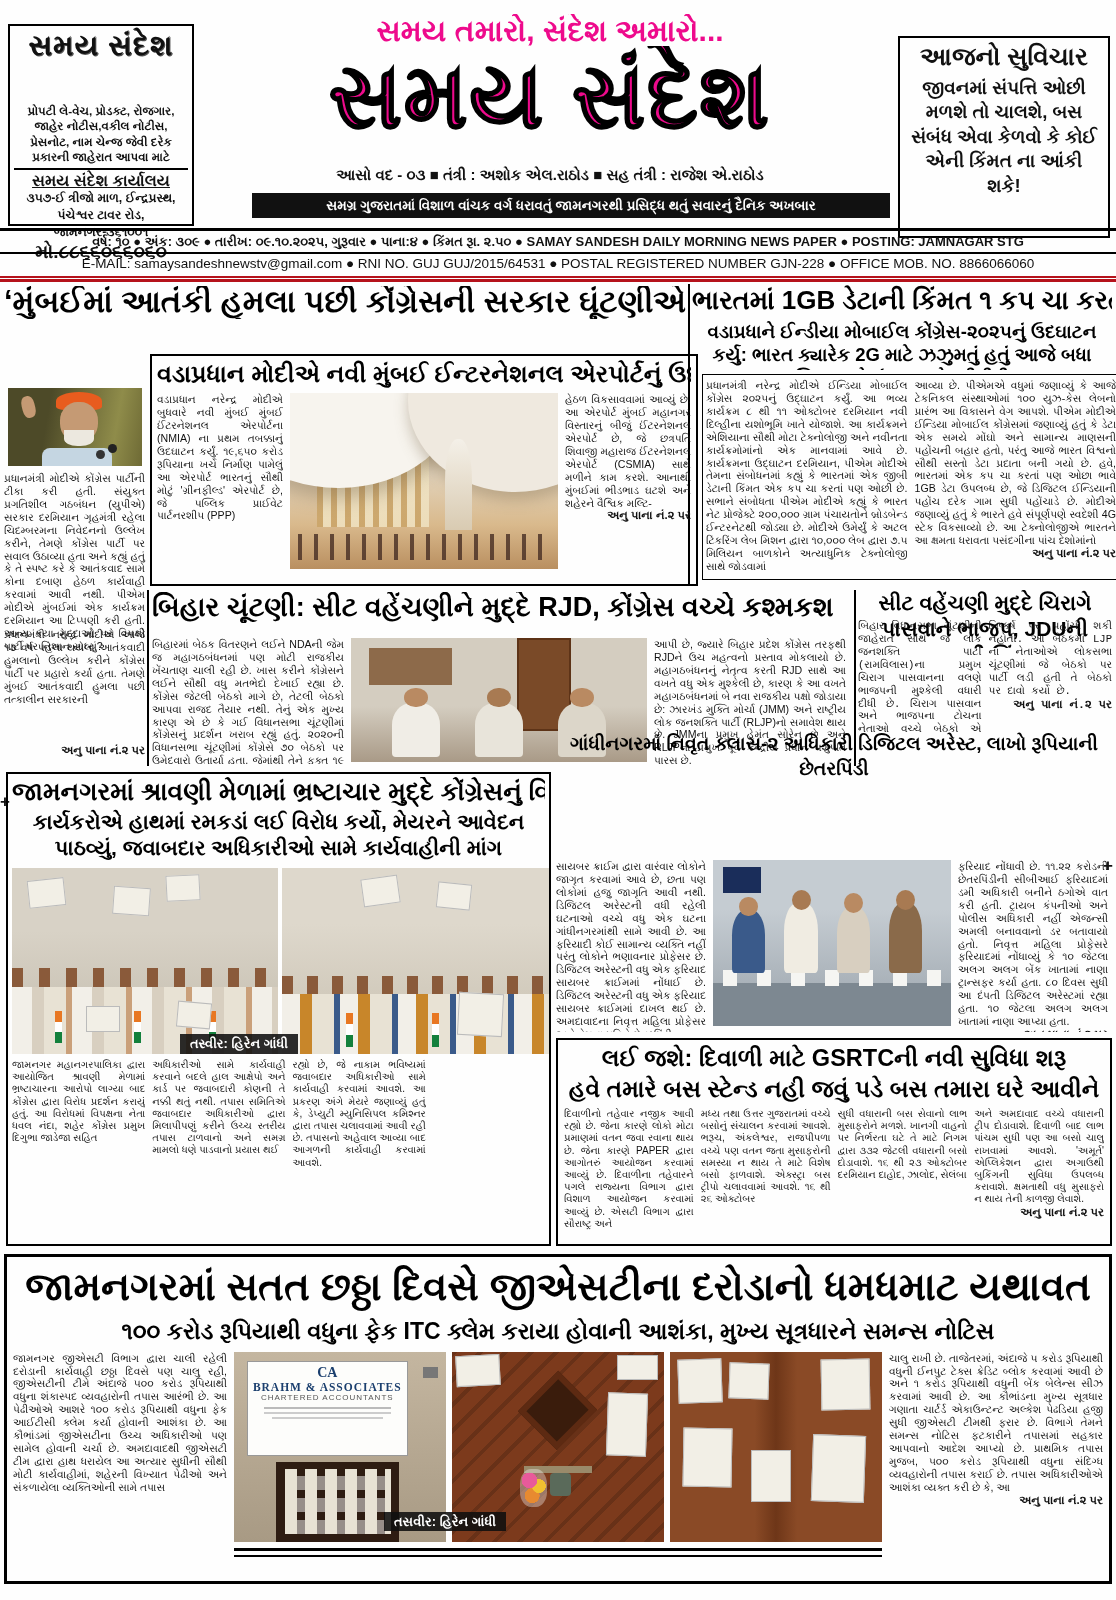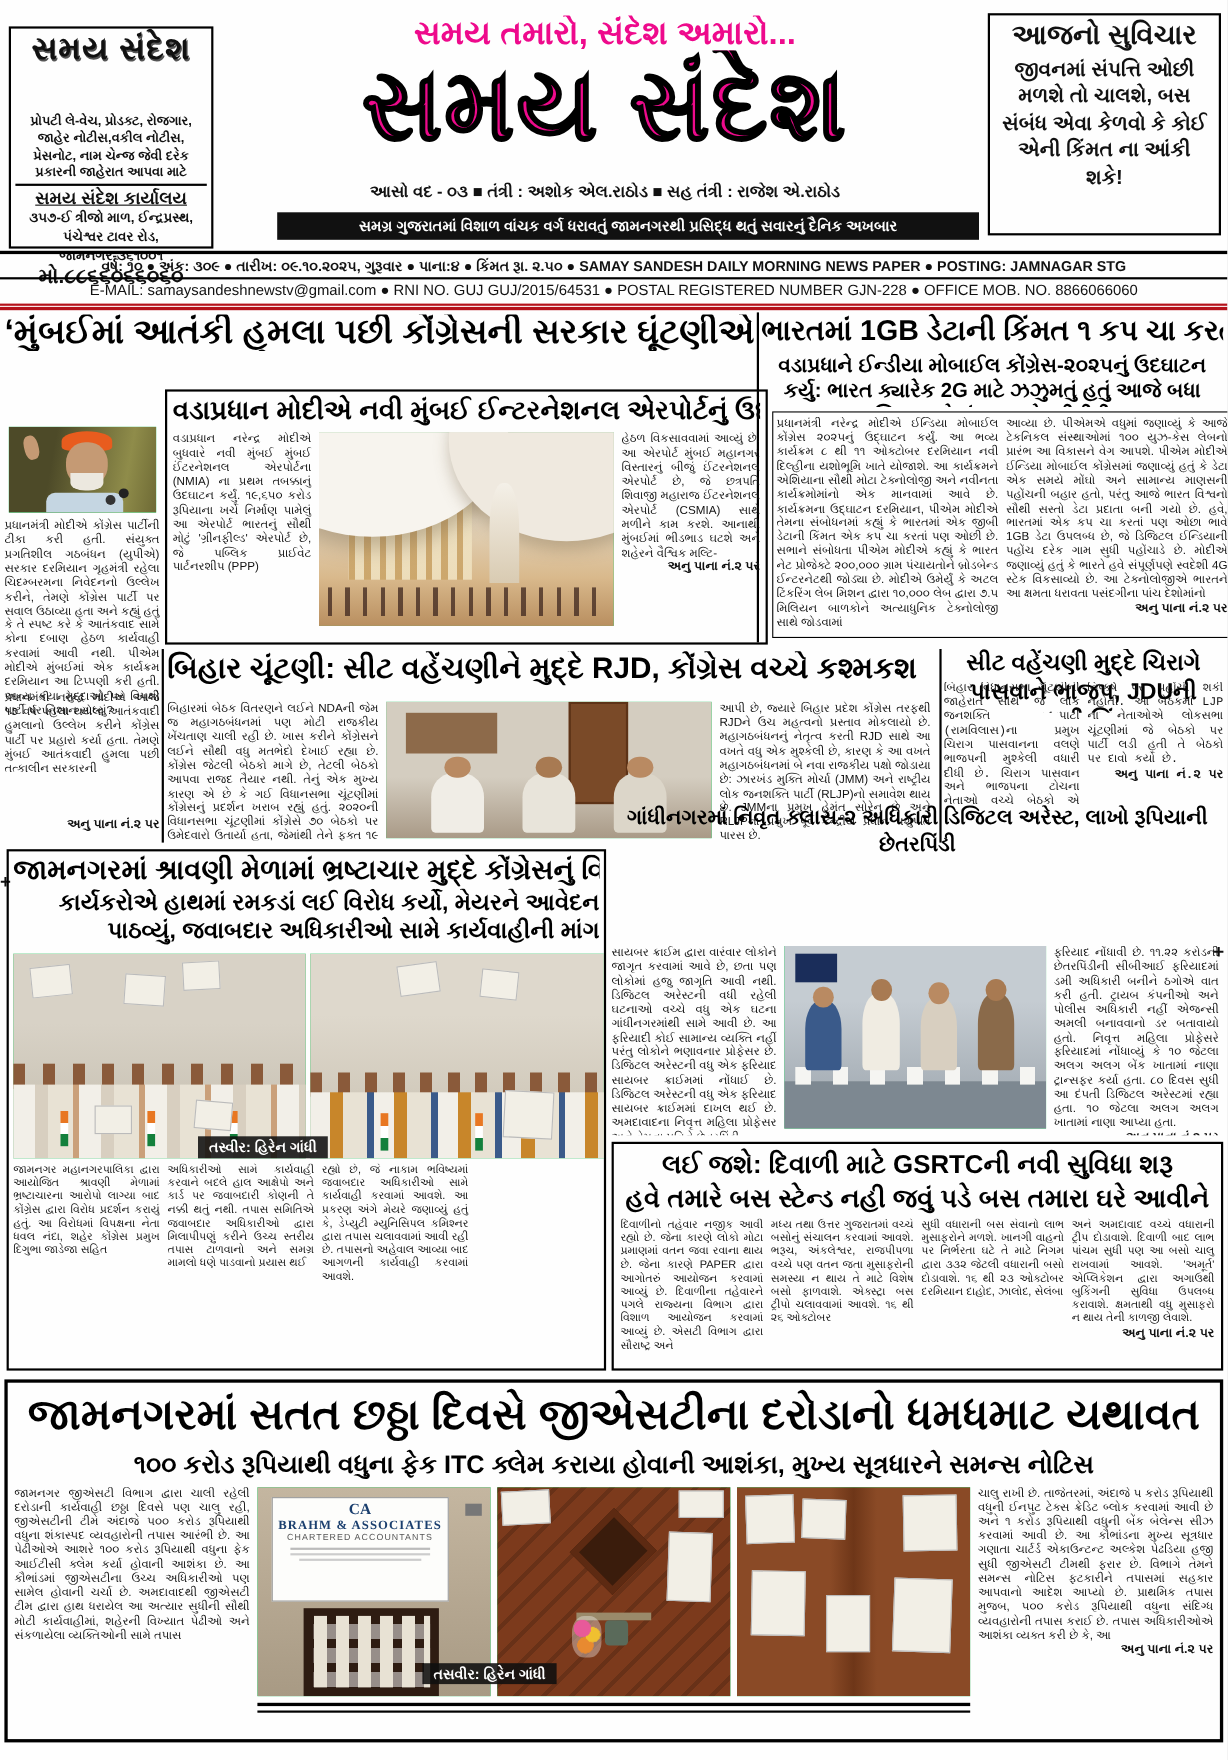--- a/index.html
+++ b/index.html
@@ -3,40 +3,40 @@
 <meta charset="utf-8">
 <style>
   html,body{margin:0;padding:0;background:#e9e9e9;}
   #page{position:relative;width:1116px;height:1600px;background:#fefefe;margin:0 auto;
         font-family:"Liberation Sans","DejaVu Sans",sans-serif;color:#111;overflow:hidden;}
   .abs{position:absolute;}
   .b{font-weight:bold;}
   .ctr{text-align:center;}
   .nowrap{white-space:nowrap;overflow:hidden;}
   .rule{background:#000;}
-  .photo{position:absolute;overflow:hidden;background:#22c55e;}
+  .photo{position:absolute;overflow:hidden;background:#ec4899;}
   .cap{position:absolute;background:rgba(15,15,15,.88);color:#fff;font-size:13px;font-weight:bold;
        padding:2px 10px;line-height:1.2;}
   .cont{font-weight:bold;text-align:right;font-size:11.5px;}
   .colrow{display:flex;gap:7px;}
   .bodytxt{font-size:10.6px;line-height:1.22;text-align:justify;}
   
   #adbox{left:8px;top:24px;width:186px;height:202px;border:2px solid #000;padding:3px 4px;box-sizing:border-box;text-align:center;}
   #adbox .logo{font-size:29px;font-weight:bold;letter-spacing:1px;text-shadow:1px 1px 0 #555;}
   #adbox .svc{font-size:11.8px;font-weight:bold;line-height:1.3;border-bottom:2px solid #000;padding-bottom:3px;margin-top:41px;}
   #adbox .ofc{font-size:16px;font-weight:bold;text-decoration:underline;margin-top:2px;}
   #adbox .adr{font-size:12.3px;font-weight:bold;line-height:1.35;}
   #adbox .ph{font-size:19px;font-weight:bold;margin-top:1px;}
   #tagline{left:210px;top:14px;width:680px;text-align:center;font-size:30px;font-weight:bold;color:#ee0a8c;}
   #masthead{left:200px;top:46px;width:700px;text-align:center;font-size:90px;line-height:1.12;font-weight:bold;
             color:#ee0a8c;-webkit-text-stroke:2.5px #000;letter-spacing:2px;}
   #edline{left:225px;top:166px;width:650px;text-align:center;font-size:15px;font-weight:bold;}
   #banner{left:252px;top:193px;width:638px;height:25px;background:#111;color:#fff;font-size:13.5px;
           font-weight:bold;text-align:center;line-height:25px;}
-  #thought{left:898px;top:12px;width:212px;height:202px;border:2.5px solid #000;box-sizing:border-box;padding:4px 7px;}
+  #thought{left:898px;top:36px;width:212px;height:202px;border:2.5px solid #000;box-sizing:border-box;padding:4px 7px;}
   #thought .tt{font-size:25px;font-weight:bold;text-align:center;}
   #thought .tb{font-size:18.5px;font-weight:bold;text-align:center;line-height:1.32;margin-top:4px;}
   #infobar{left:0;top:228px;width:1116px;height:26px;border-top:3px solid #000;border-bottom:2px solid #000;
            box-sizing:border-box;text-align:center;font-size:13px;font-weight:bold;line-height:22px;}
   #contactbar{left:0;top:256px;width:1116px;text-align:center;font-size:13.5px;}
   .redline{position:absolute;background:#b5121b;}
   
   .hl{font-weight:bold;color:#000;}
   .boxed{border:2px solid #000;box-sizing:border-box;}
   
@@ -149,21 +149,21 @@
       <div class="bodytxt">નિષ્કર્ષ પર પહોંચી શકી નહોતી. આ બેઠકમાં LJP ના નેતાઓએ લોકસભા ચૂંટણીમાં જે બેઠકો પર પાર્ટી લડી હતી તે બેઠકો પર દાવો કર્યો છે.</div>
       <div class="cont">અનુ પાના નં.૨ પર</div>
     </div>
   </div>
 
   <div class="abs b" style="left:0;top:792px;font-size:17px;">+</div>
   <div class="abs b" style="left:1103px;top:856px;font-size:17px;">+</div>
 
   <div class="abs boxed" style="left:6px;top:772px;width:545px;height:474px;padding:3px 4px;">
     <div class="hl ctr nowrap" style="font-size:25px;">જામનગરમાં શ્રાવણી મેળામાં ભ્રષ્ટાચાર મુદ્દે કોંગ્રેસનું વિરોધ પ્રદર્શન</div>
-    <div class="hl ctr" style="font-size:21px;line-height:1.25;height:56px;overflow:hidden;margin-top:2px;text-align:right;">કાર્યકરોએ હાથમાં રમકડાં લઈ વિરોધ કર્યો, મેયરને આવેદન પાઠવ્યું, જવાબદાર અધિકારીઓ સામે કાર્યવાહીની માંગ</div>
+    <div class="hl ctr" style="font-size:21px;line-height:1.25;height:56px;overflow:hidden;margin-top:2px;">કાર્યકરોએ હાથમાં રમકડાં લઈ વિરોધ કર્યો, મેયરને આવેદન પાઠવ્યું, જવાબદાર અધિકારીઓ સામે કાર્યવાહીની માંગ</div>
     <div style="position:relative;width:537px;height:186px;margin-top:3px;">
       <div class="photo" style="left:0;top:0;width:266px;height:186px;">
         <div class="abs" style="left:0;top:0;width:100%;height:100%;background:linear-gradient(180deg,#d8d2c6 34%,#c2bbac);"></div>
         <div class="paper" style="left:6%;top:6%;width:13%;height:14%;transform:rotate(-6deg);"></div>
         <div class="paper" style="left:38%;top:10%;width:13%;height:14%;transform:rotate(4deg);"></div>
         <div class="paper" style="left:58%;top:4%;width:12%;height:13%;transform:rotate(-3deg);"></div>
         <div class="abs" style="left:0;bottom:34%;width:100%;height:12%;background:repeating-linear-gradient(90deg,#8a5a3a 0 11px,transparent 11px 27px);"></div>
         <div class="abs" style="left:0;bottom:0;width:100%;height:36%;background:repeating-linear-gradient(90deg,#f2efe8 0 20px,#d8cfc0 20px 32px,#e8e2d4 32px 54px,#caa07a 54px 60px);"></div>
         <div class="abs" style="left:16%;bottom:6%;width:7px;height:32px;background:linear-gradient(180deg,#e87722 33%,#fff 33% 66%,#13803c 66%);"></div>
         <div class="abs" style="left:46%;bottom:6%;width:7px;height:32px;background:linear-gradient(180deg,#e87722 33%,#fff 33% 66%,#13803c 66%);"></div>

